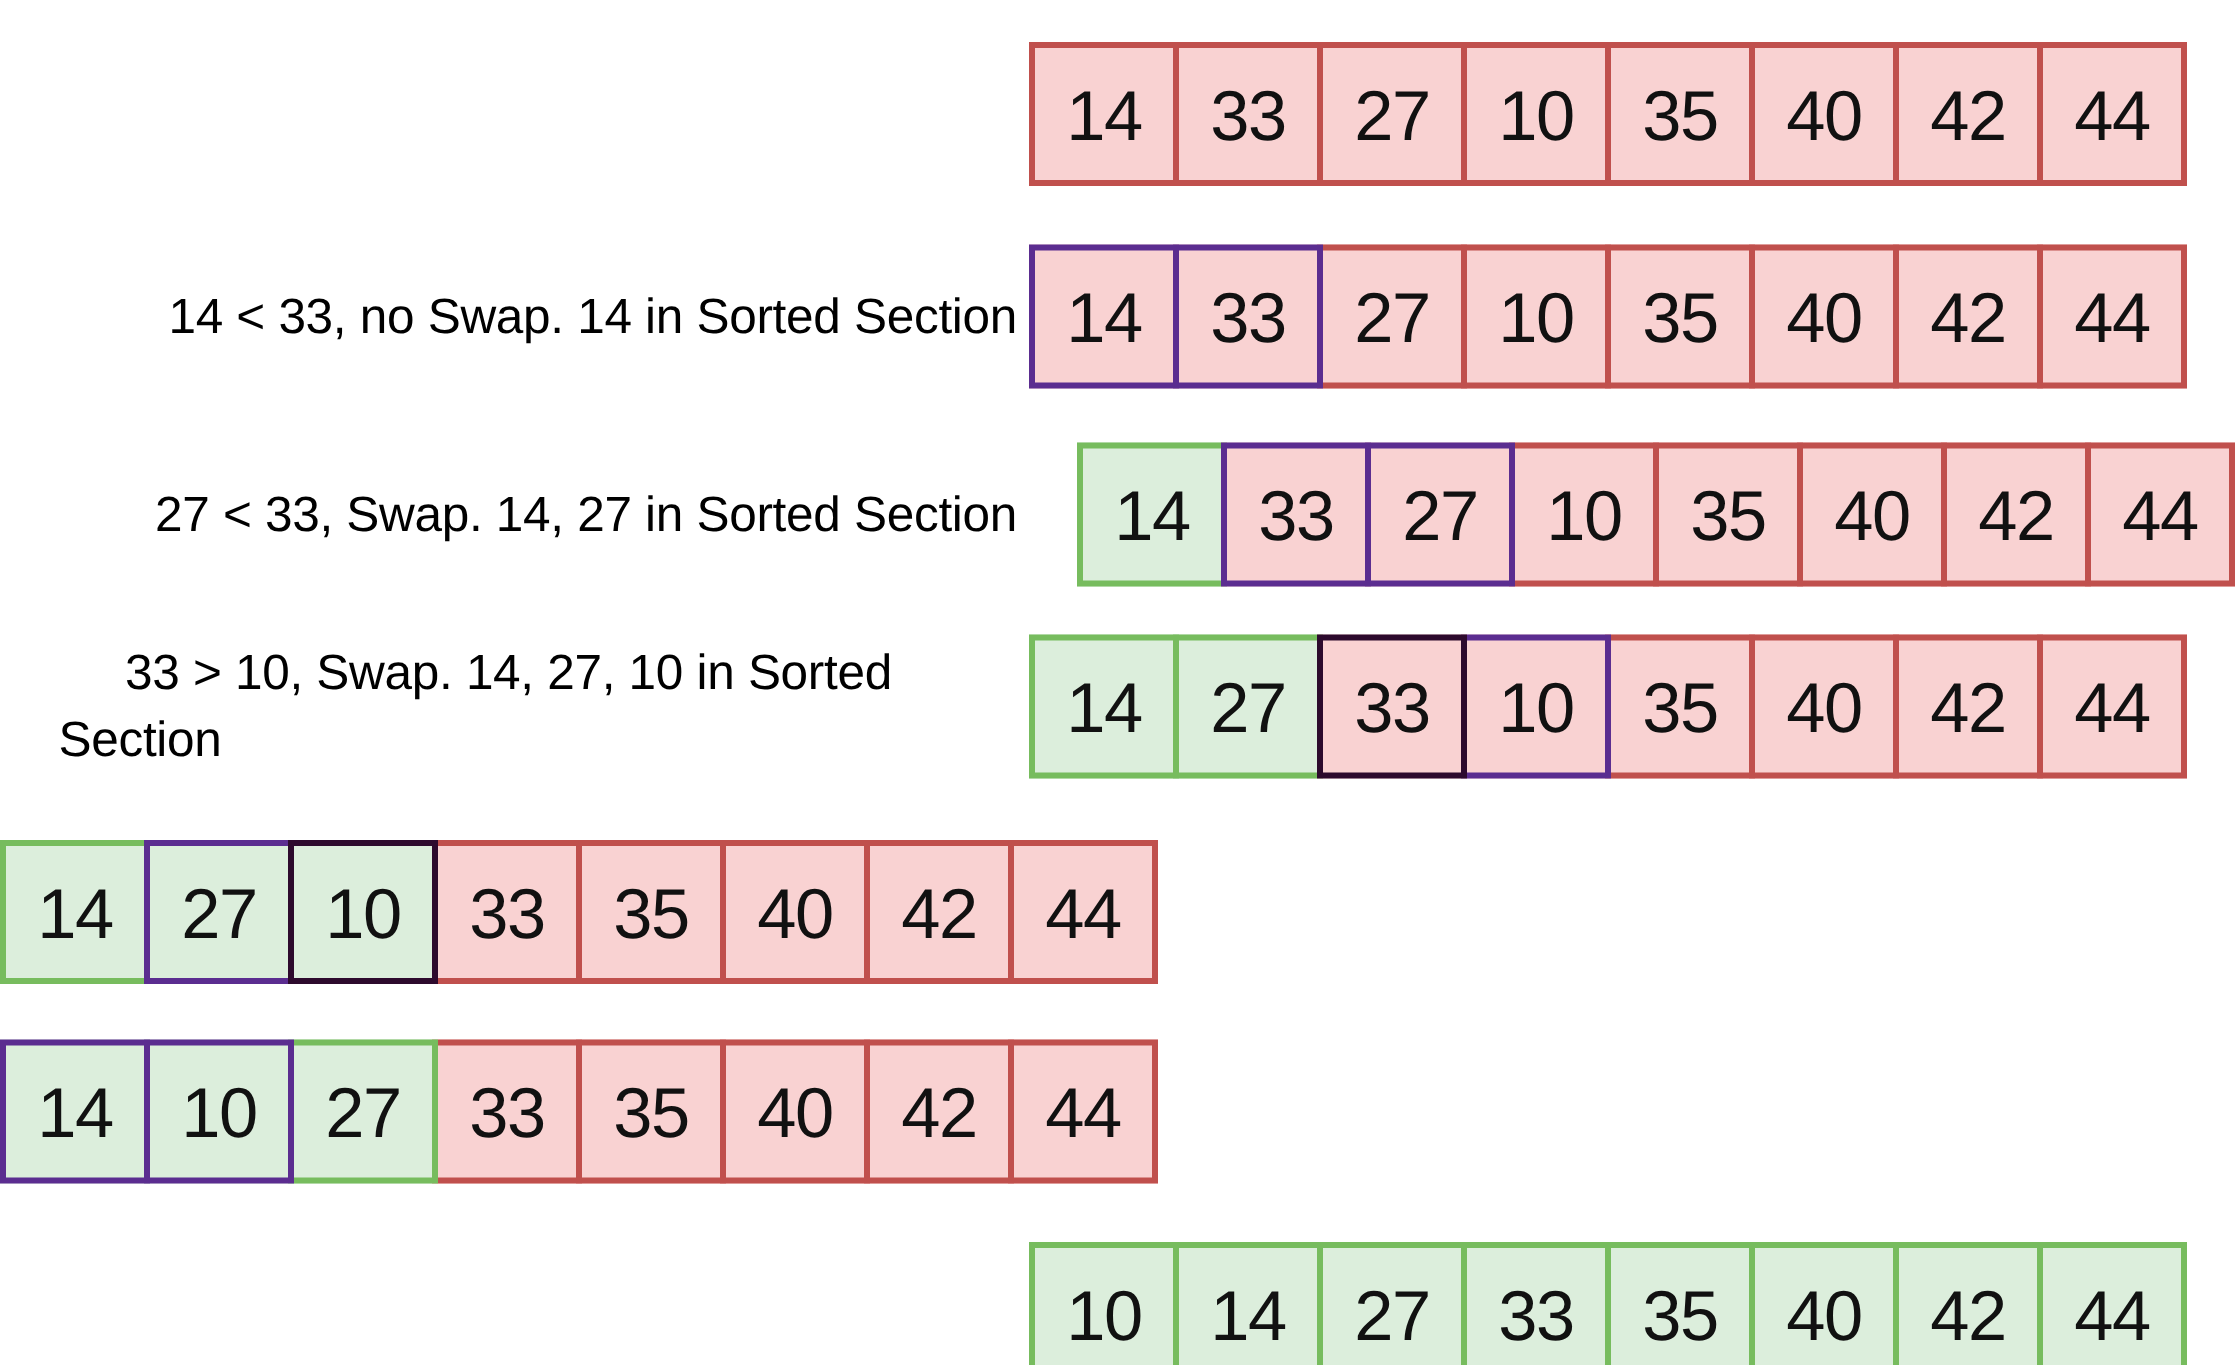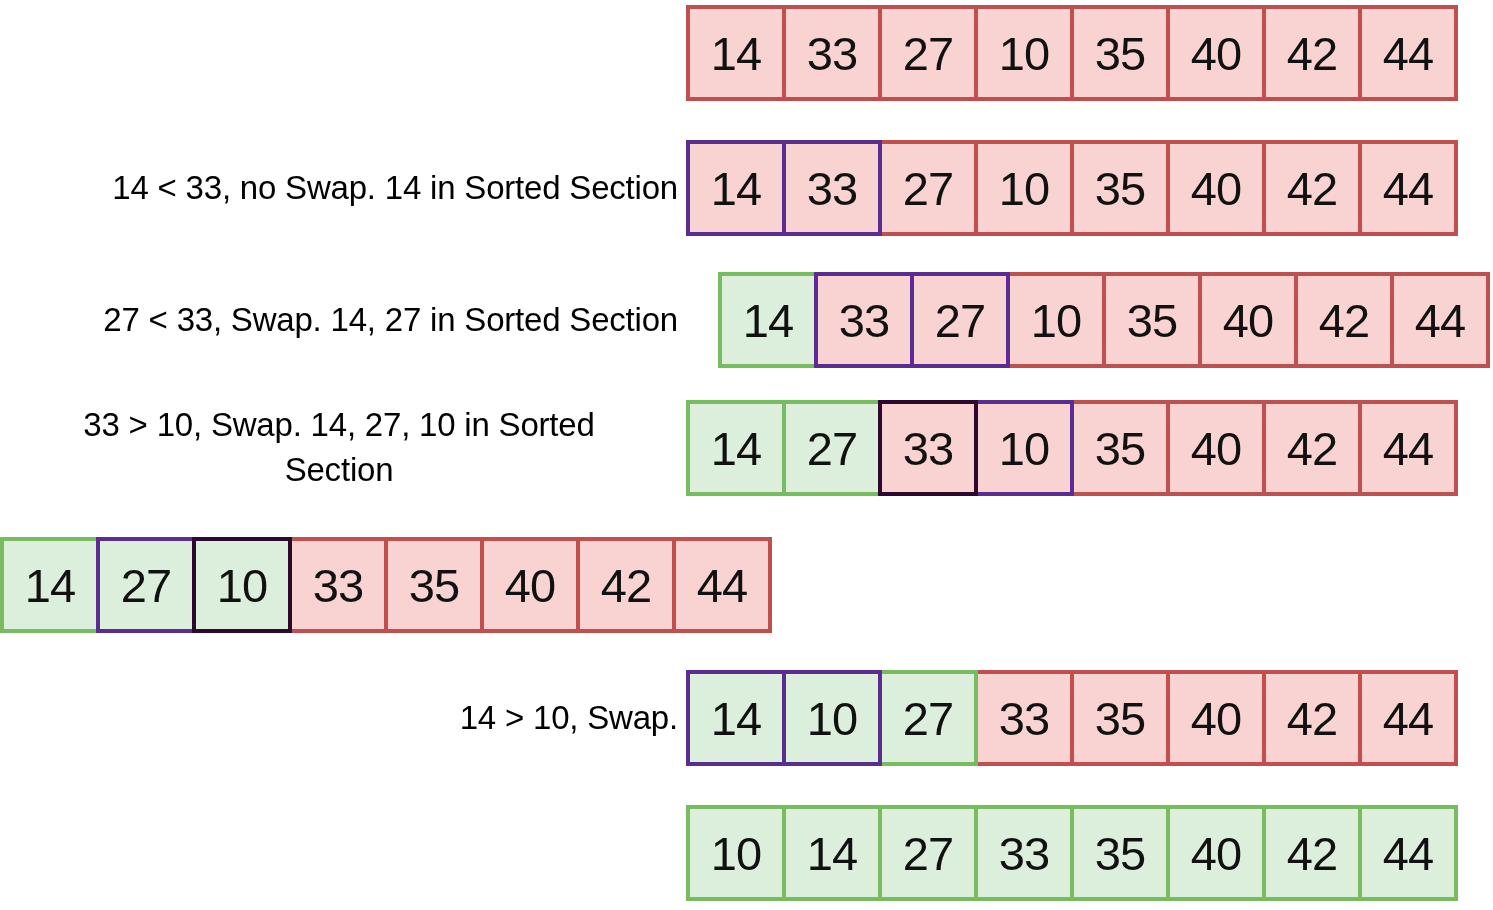--- a/index.html
+++ b/index.html
@@ -10,20 +10,21 @@
   body {
     width: 1493px;
     height: 910px;
     font-family: "Liberation Sans", sans-serif;
     overflow: hidden;
   }
   #page {
     position: relative;
     width: 1493px;
     height: 768px;
+    margin-top: 23px;
   }
   .step-row {
     position: absolute;
     left: 0;
     width: 1493px;
     display: flex;
     align-items: center;
   }
   .label-col {
     width: 686px;
@@ -31,21 +32,21 @@
     box-sizing: border-box;
     padding-right: 8px;
     color: #000000;
     font-size: 33px;
     line-height: 1.35;
     letter-spacing: -0.2px;
   }
   .label-col.align-right { text-align: right; padding-left: 16px; }
   .label-col.align-center { text-align: center; }
   .label-line { display: block; white-space: nowrap; }
-  .label-line.center { text-align: center; }
+  .label-line.center { text-align: left; padding-left: 39px; }
 
   .array-col {
     flex: 0 0 auto;
     display: flex;
     align-items: stretch;
   }
   .cell {
     width: 100px;
     height: 96px;
     box-sizing: border-box;
@@ -139,23 +140,20 @@
         <div class="cell fill-green bd-purple">27</div>
         <div class="cell fill-green bd-dark">10</div>
         <div class="cell fill-pink bd-red">33</div>
         <div class="cell fill-pink bd-red">35</div>
         <div class="cell fill-pink bd-red">40</div>
         <div class="cell fill-pink bd-red">42</div>
         <div class="cell fill-pink bd-red">44</div>
       </div>
     </div>
     <div class="step-row" style="top: 670px;">
-      <div class="label-col align-right">
-        <span class="label-line">14 &gt; 10, Swap.</span>
-      </div>
       <div class="array-col">
         <div class="cell fill-green bd-purple">14</div>
         <div class="cell fill-green bd-purple">10</div>
         <div class="cell fill-green bd-green">27</div>
         <div class="cell fill-pink bd-red">33</div>
         <div class="cell fill-pink bd-red">35</div>
         <div class="cell fill-pink bd-red">40</div>
         <div class="cell fill-pink bd-red">42</div>
         <div class="cell fill-pink bd-red">44</div>
       </div>

